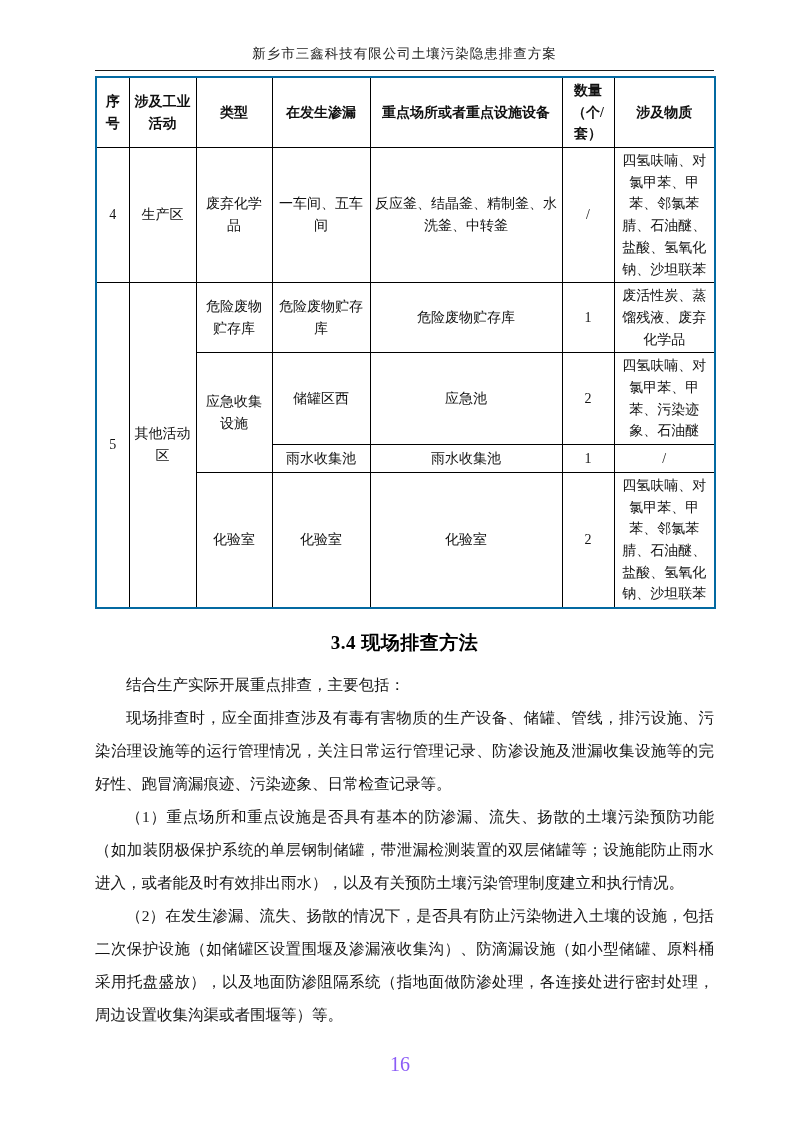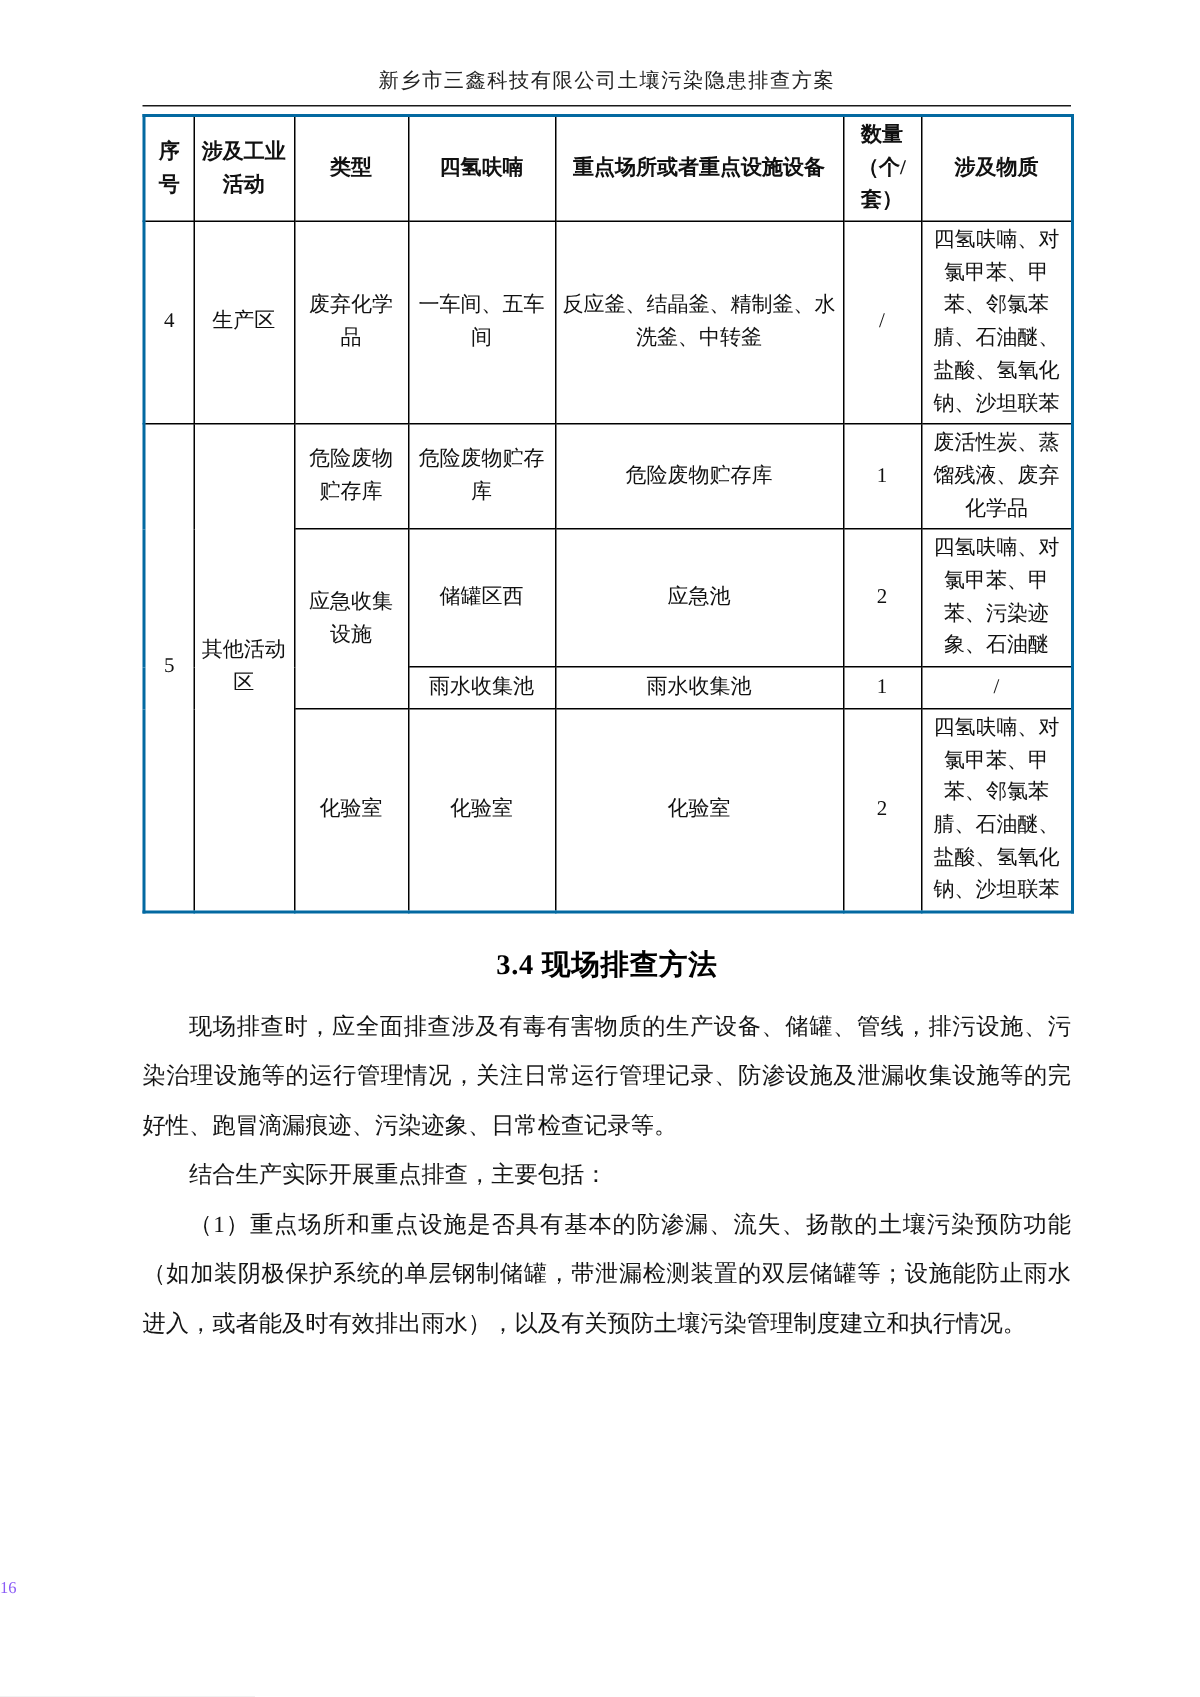--- a/index.html
+++ b/index.html
@@ -66,22 +66,22 @@
     line-height: 33px;
     text-align: justify;
     text-indent: 2em;
     color: #151515;
   }
   .page-number {
     position: absolute;
     left: 0;
     right: 0;
     top: 1053px;
-    text-align: left;
-    font-size: 11px;
+    text-align: center;
+    font-size: 20px;
     color: #8b5cf6;
   }
 </style>
 </head>
 <body>
 
 <div class="page">
   <div class="content">
 
     <div class="running-header">新乡市三鑫科技有限公司土壤污染隐患排查方案</div>
@@ -94,21 +94,21 @@
         <col style="width:98px">
         <col style="width:192px">
         <col style="width:52px">
         <col style="width:101px">
       </colgroup>
       <tbody>
           <tr class="h-row">
         <th>序号</th>
         <th>涉及工业活动</th>
         <th>类型</th>
-        <th>四氢呋喃</th>
+        <th>在发生渗漏</th>
         <th>重点场所或者重点设施设备</th>
         <th>数量（个/套）</th>
         <th>涉及物质</th>
       </tr>
       <tr class="r4">
         <td>4</td>
         <td>生产区</td>
         <td>废弃化学品</td>
         <td>一车间、五车间</td>
         <td>反应釜、结晶釜、精制釜、水洗釜、中转釜</td>
@@ -143,21 +143,22 @@
         <td>化验室</td>
         <td>2</td>
         <td>四氢呋喃、对氯甲苯、甲苯、邻氯苯腈、石油醚、盐酸、氢氧化钠、沙坦联苯</td>
       </tr>
     </tbody>
       </table>
 
     <div class="section-heading">3.4 现场排查方法</div>
 
     <div class="body-text">
+      <p>结合生产实际开展重点排查，主要包括：</p>
       <p>现场排查时，应全面排查涉及有毒有害物质的生产设备、储罐、管线，排污设施、污染治理设施等的运行管理情况，关注日常运行管理记录、防渗设施及泄漏收集设施等的完好性、跑冒滴漏痕迹、污染迹象、日常检查记录等。</p>
-      <p>结合生产实际开展重点排查，主要包括：</p>
       <p>（1）重点场所和重点设施是否具有基本的防渗漏、流失、扬散的土壤污染预防功能（如加装阴极保护系统的单层钢制储罐，带泄漏检测装置的双层储罐等；设施能防止雨水进入，或者能及时有效排出雨水），以及有关预防土壤污染管理制度建立和执行情况。</p>
+      <p>（2）在发生渗漏、流失、扬散的情况下，是否具有防止污染物进入土壤的设施，包括二次保护设施（如储罐区设置围堰及渗漏液收集沟）、防滴漏设施（如小型储罐、原料桶采用托盘盛放），以及地面防渗阻隔系统（指地面做防渗处理，各连接处进行密封处理，周边设置收集沟渠或者围堰等）等。</p>
     </div>
 
   </div>
 
   <div class="page-number">16</div>
 </div>
 
 </body></html>

